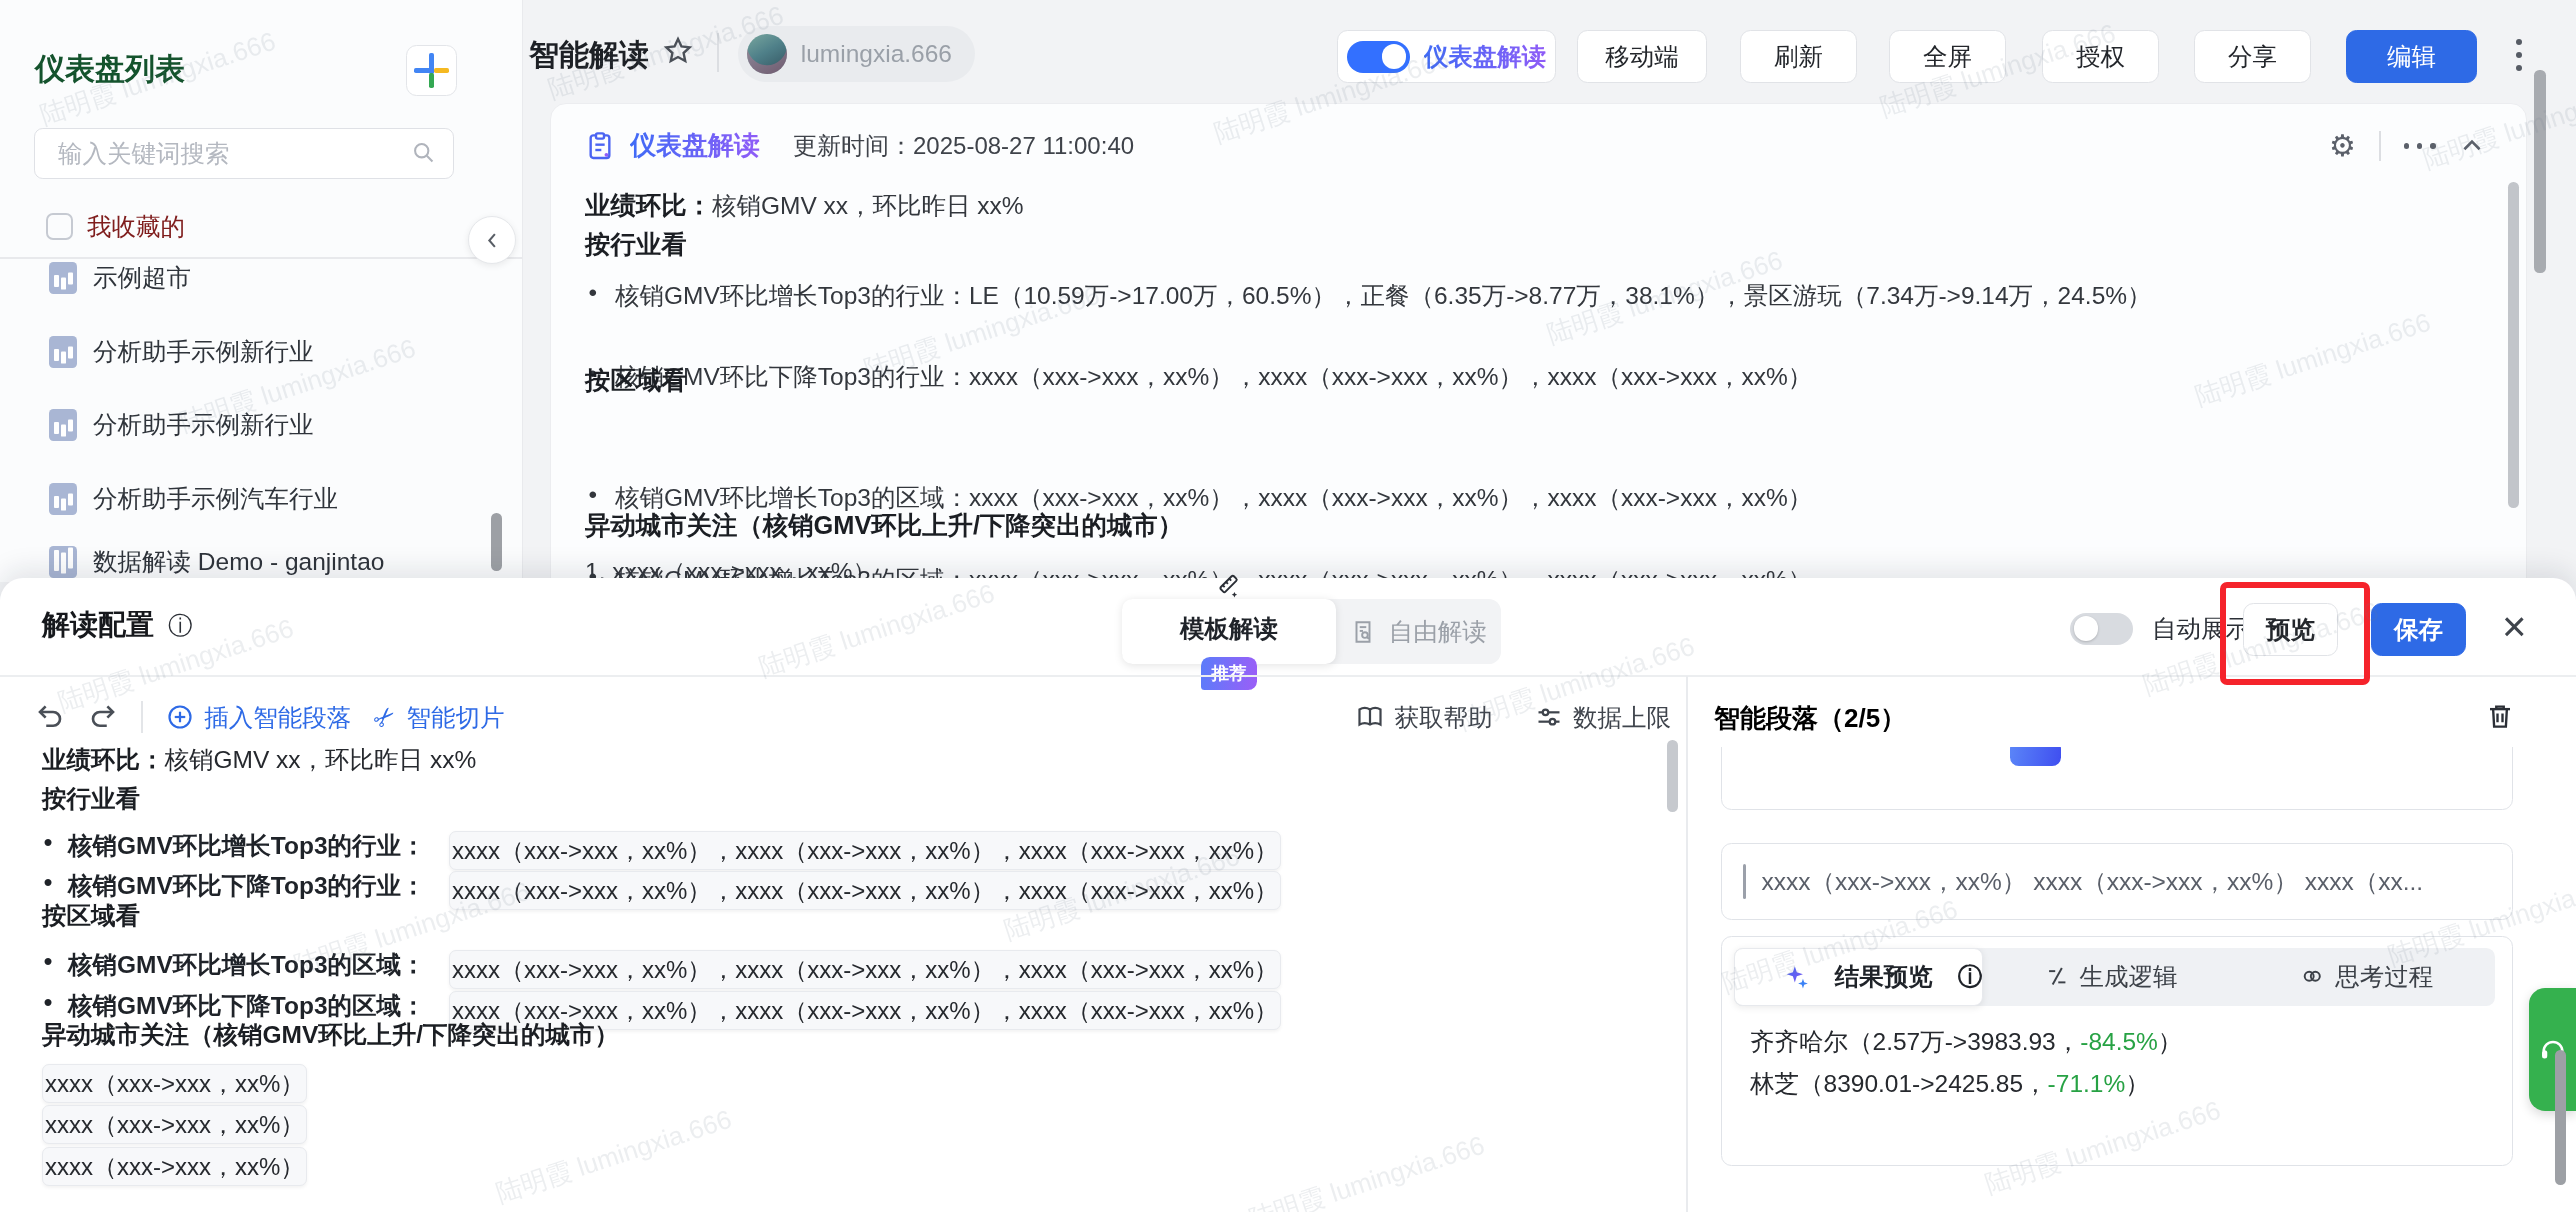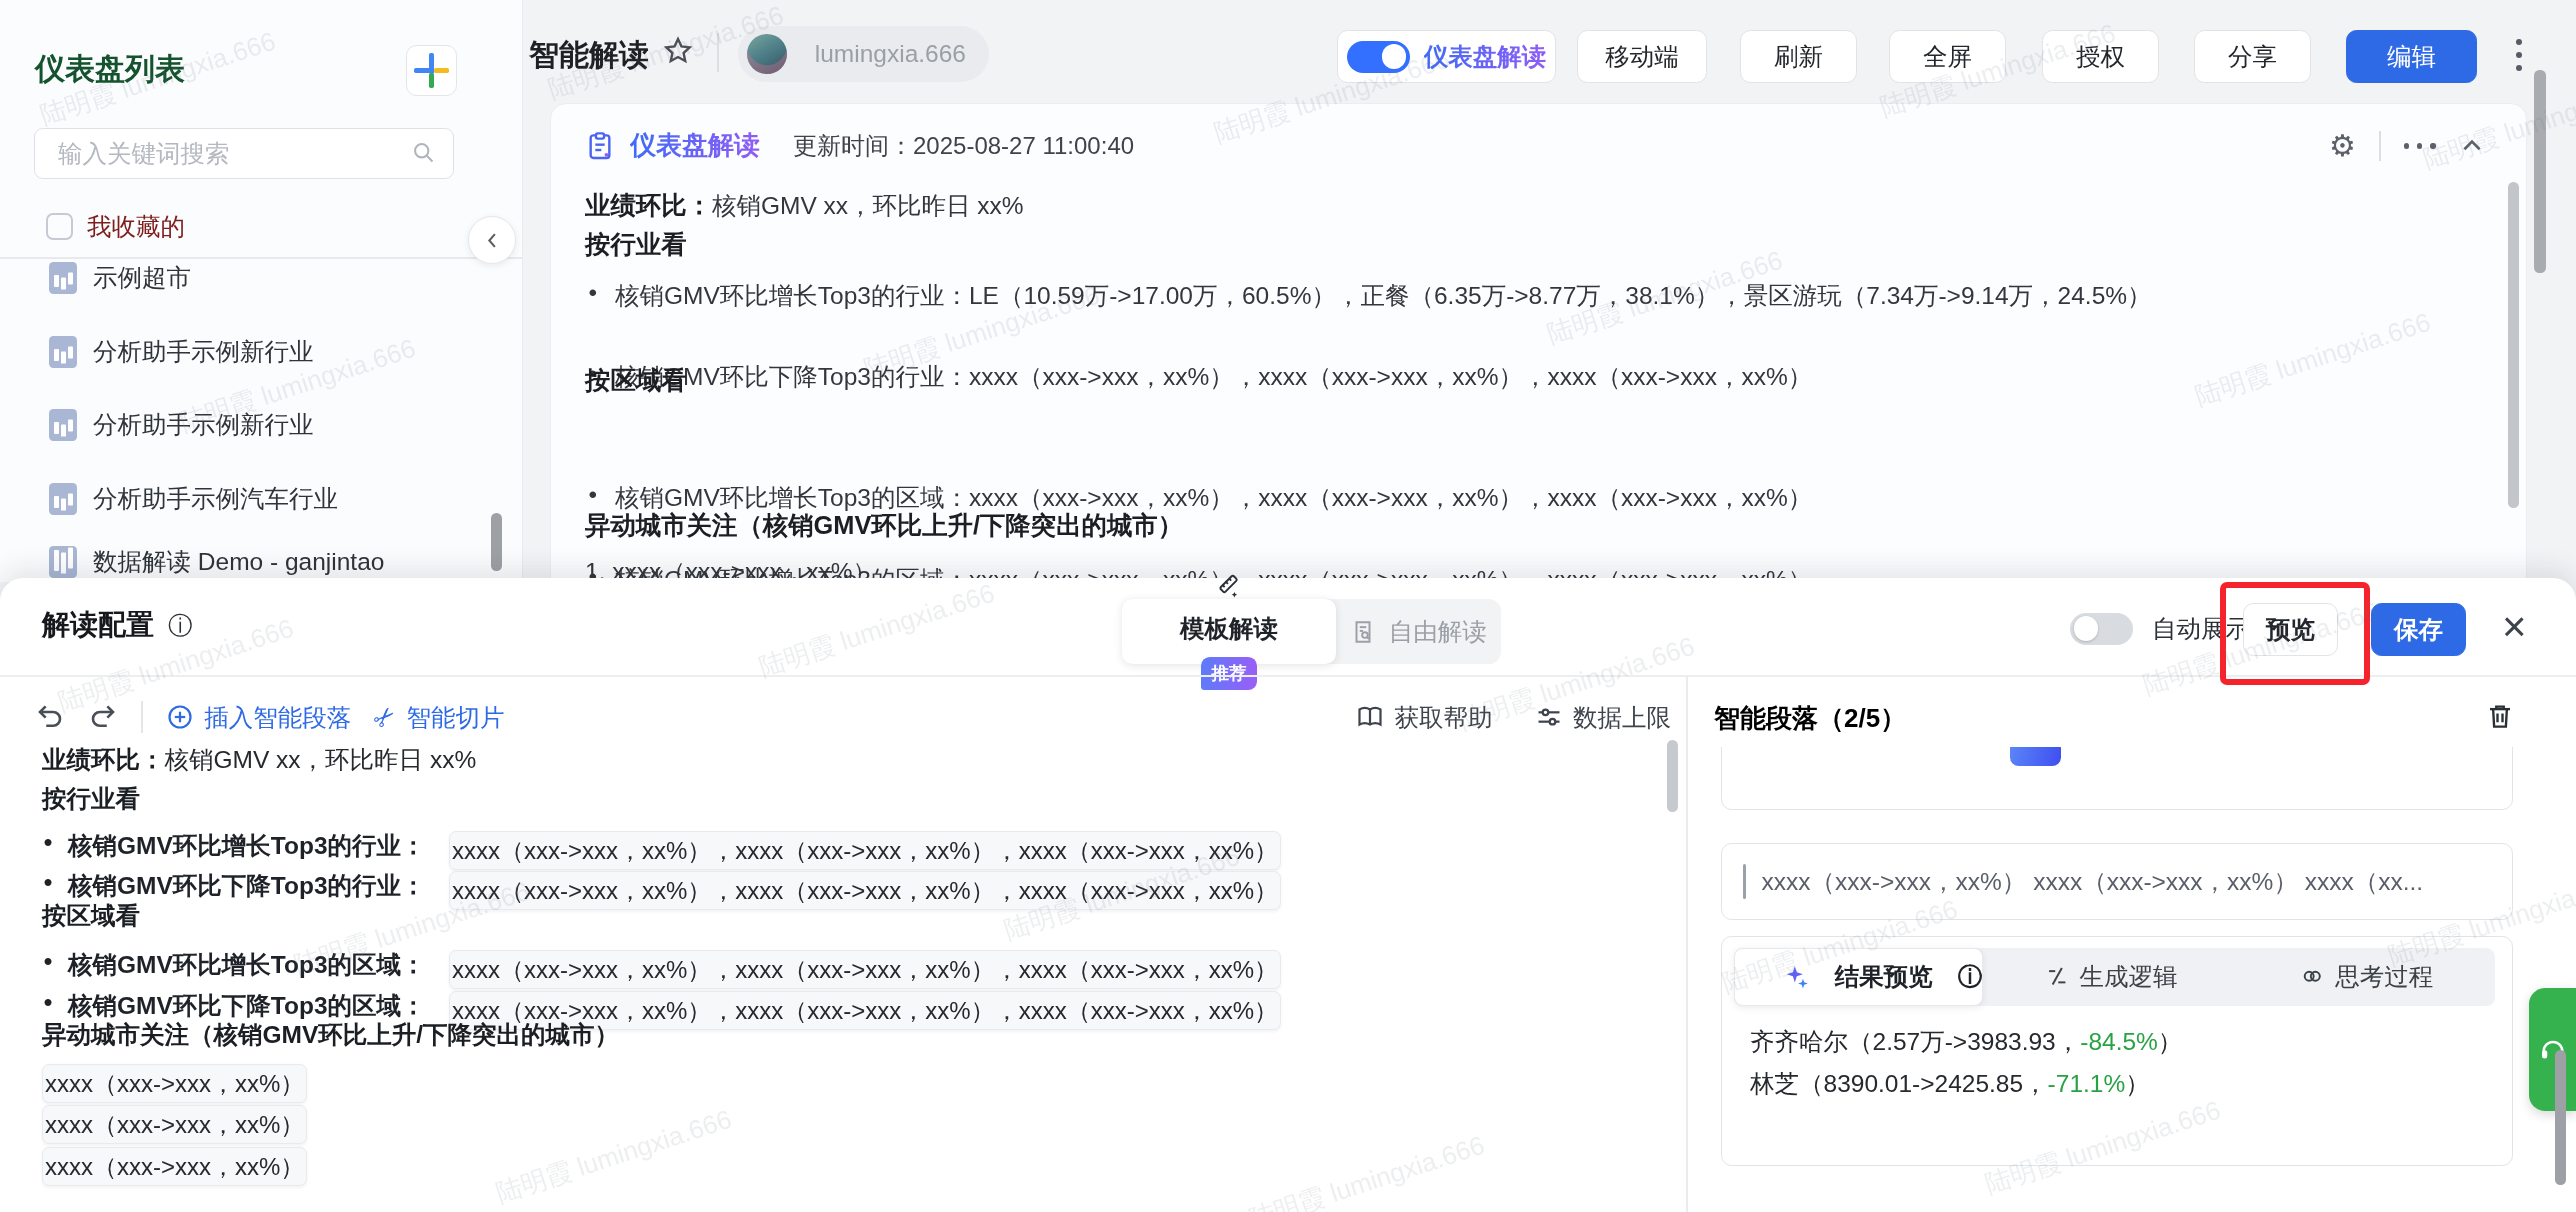--- a/index.html
+++ b/index.html
@@ -23,21 +23,21 @@
   .collapse-circle{width:46px;height:46px;border-radius:50%;background:#fff;border:1.8px solid #e6e8eb;box-shadow:0 1.8px 7px rgba(0,0,0,.08);display:flex;align-items:center;justify-content:center;color:#595e66;cursor:pointer;}
   .doc-icon{width:28px;height:32px;background:#a9b6d4;border-radius:4.4px;position:relative;flex:none;}
   .doc-icon:before{content:"";position:absolute;left:5.3px;bottom:6.1px;width:4.4px;height:12.3px;background:#fff;border-radius:0.9px;box-shadow:7px 2.6px 0 0 #fff,14px -2.6px 0 0 #fff;}
   .sb-item{display:flex;align-items:center;gap:16px;cursor:pointer;}
   .sb-item .sb-text{color:#2f343b;}
   .sb-scroll{width:10.5px;background:#9da0a5;border-radius:5.3px;}
 
   
   .page-title{font-size:30px;font-weight:bold;color:#1d2025;}
   .v-sep{width:1.8px;height:39px;background:#dcdee2;}
-  .user-pill{height:56px;background:#e9ebee;border-radius:28px;display:flex;align-items:center;padding:0 23px 0 8.8px;gap:28px;}
+  .user-pill{height:56px;background:#e9ebee;border-radius:28px;display:flex;align-items:center;padding:0 23px 0 8.8px;gap:14px;}
   .avatar{width:40px;height:40px;border-radius:50%;background:linear-gradient(150deg,#79a79f 0%,#4f8089 45%,#30505c 100%);box-shadow:inset 0 -8.8px 0 rgba(233,112,146,.35);}
   .user-name{font-size:24.5px;color:#9aa0a8;}
   .btn{height:53px;background:#fff;border:1.8px solid #e1e3e7;border-radius:10.5px;display:flex;align-items:center;justify-content:center;font-size:24.5px;color:#23262b;cursor:pointer;box-sizing:border-box;}
   .btn-primary{background:#2e6ae6;border-color:#2e6ae6;color:#fff;}
   .toggle{width:63px;height:32px;border-radius:16px;position:relative;flex:none;cursor:pointer;}
   .toggle-on{background:#3370ff;}
   .toggle-on .knob{position:absolute;right:3.5px;top:3.5px;width:24.5px;height:24.5px;background:#fff;border-radius:50%;}
   .toggle-off{background:#d8dbe0;}
   .toggle-off .knob{position:absolute;left:3.5px;top:3.5px;width:24.5px;height:24.5px;background:#fff;border-radius:50%;box-shadow:0 0.9px 2.6px rgba(0,0,0,.2);}
   .grad-text{background:linear-gradient(90deg,#3f6bf6,#8f5cf7);-webkit-background-clip:text;background-clip:text;color:transparent;font-weight:bold;}

